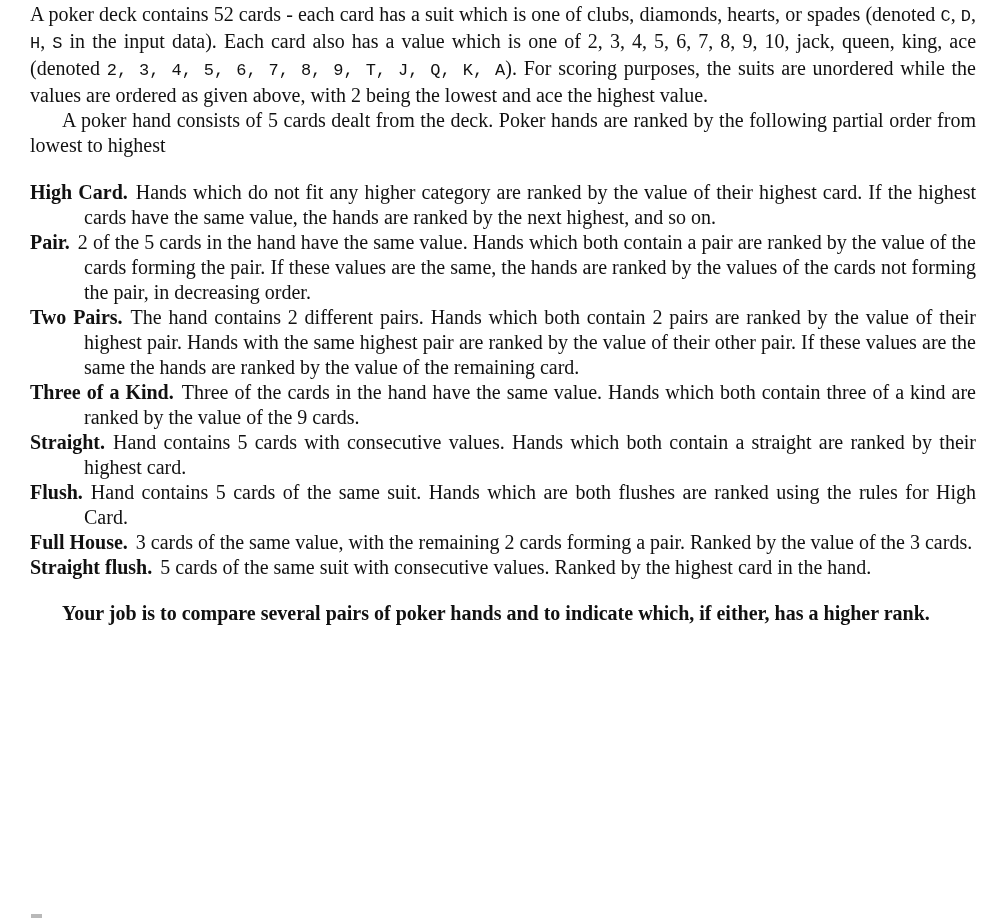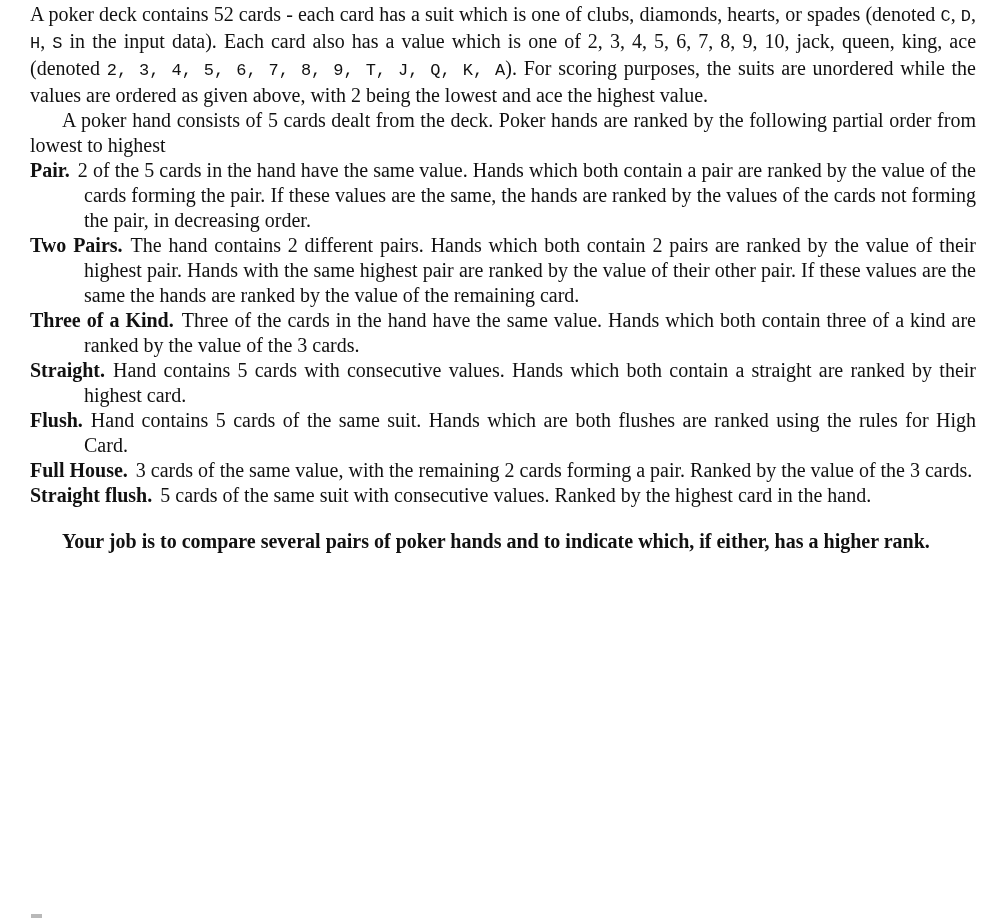--- a/index.html
+++ b/index.html
@@ -64,31 +64,34 @@
 <body>
 
 <div class="page">
 
   <p><span>A poker deck contains 52 cards - each card has a suit which is one of clubs, diamonds, hearts, or spades (denoted </span><span class="tt">C</span><span>, </span><span class="tt">D</span><span>, </span><span class="tt">H</span><span>, </span><span class="tt">S</span><span> in the input data). Each card also has a value which is one of 2, 3, 4, 5, 6, 7, 8, 9, 10, jack, queen, king, ace (denoted </span><span class="tt">2, 3, 4, 5, 6, 7, 8, 9, T, J, Q, K, A</span><span>). For scoring purposes, the suits are unordered while the values are ordered as given above, with 2 being the lowest and ace the highest value.</span></p>
 
   <p class="first-line-indent">A poker hand consists of 5 cards dealt from the deck. Poker hands are ranked by the following partial order from lowest to highest</p>
 
   <div class="rank-list">
 
+    <div class="rank-item first">
+      <span class="term">High Card.</span><span>Hands which do not fit any higher category are ranked by the value of their highest card. If the highest cards have the same value, the hands are ranked by the next highest, and so on.</span>
+    </div>
 
     <div class="rank-item">
       <span class="term">Pair.</span><span>2 of the 5 cards in the hand have the same value. Hands which both contain a pair are ranked by the value of the cards forming the pair. If these values are the same, the hands are ranked by the values of the cards not forming the pair, in decreasing order.</span>
     </div>
 
     <div class="rank-item">
       <span class="term">Two Pairs.</span><span>The hand contains 2 different pairs. Hands which both contain 2 pairs are ranked by the value of their highest pair. Hands with the same highest pair are ranked by the value of their other pair. If these values are the same the hands are ranked by the value of the remaining card.</span>
     </div>
 
     <div class="rank-item">
-      <span class="term">Three of a Kind.</span><span>Three of the cards in the hand have the same value. Hands which both contain three of a kind are ranked by the value of the 3 cards.</span>
+      <span class="term">Three of a Kind.</span><span>Three of the cards in the hand have the same value. Hands which both contain three of a kind are ranked by the value of the 9 cards.</span>
     </div>
 
     <div class="rank-item">
       <span class="term">Straight.</span><span>Hand contains 5 cards with consecutive values. Hands which both contain a straight are ranked by their highest card.</span>
     </div>
 
     <div class="rank-item">
       <span class="term">Flush.</span><span>Hand contains 5 cards of the same suit. Hands which are both flushes are ranked using the rules for High Card.</span>
     </div>
 

